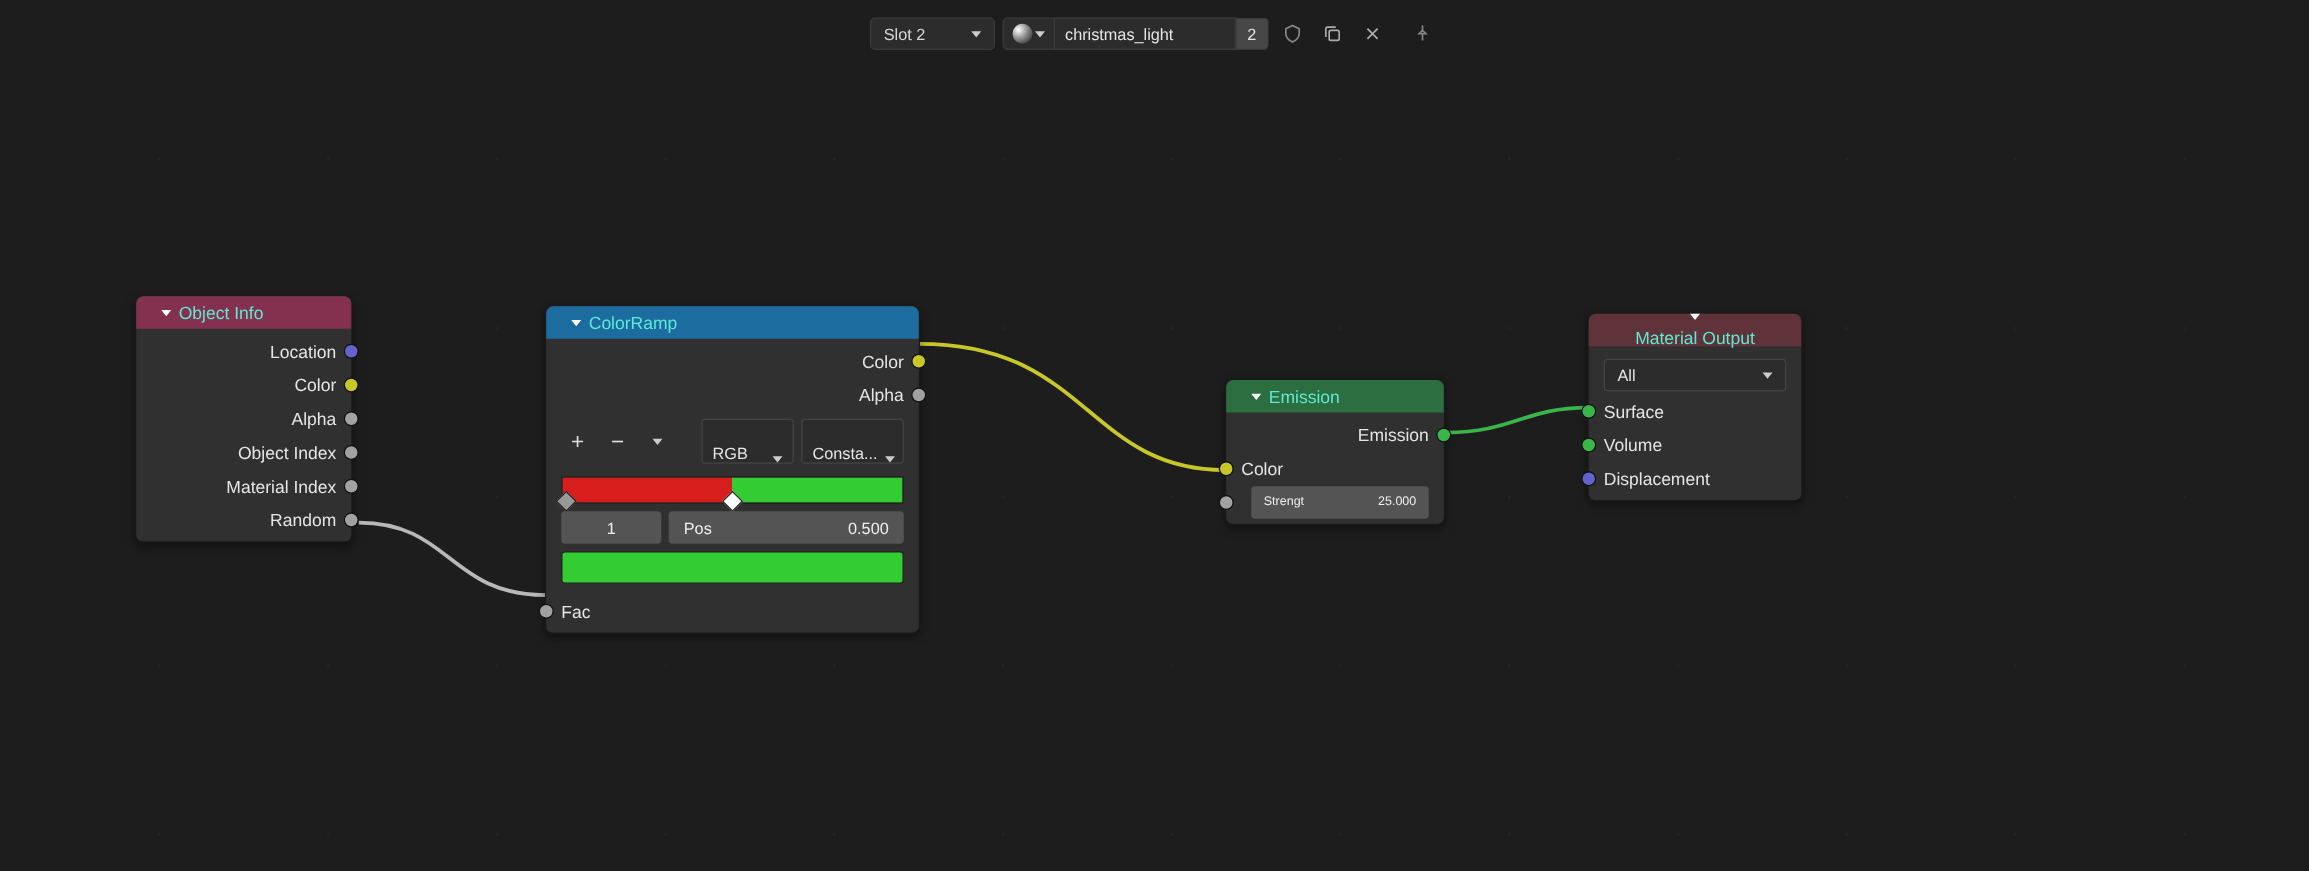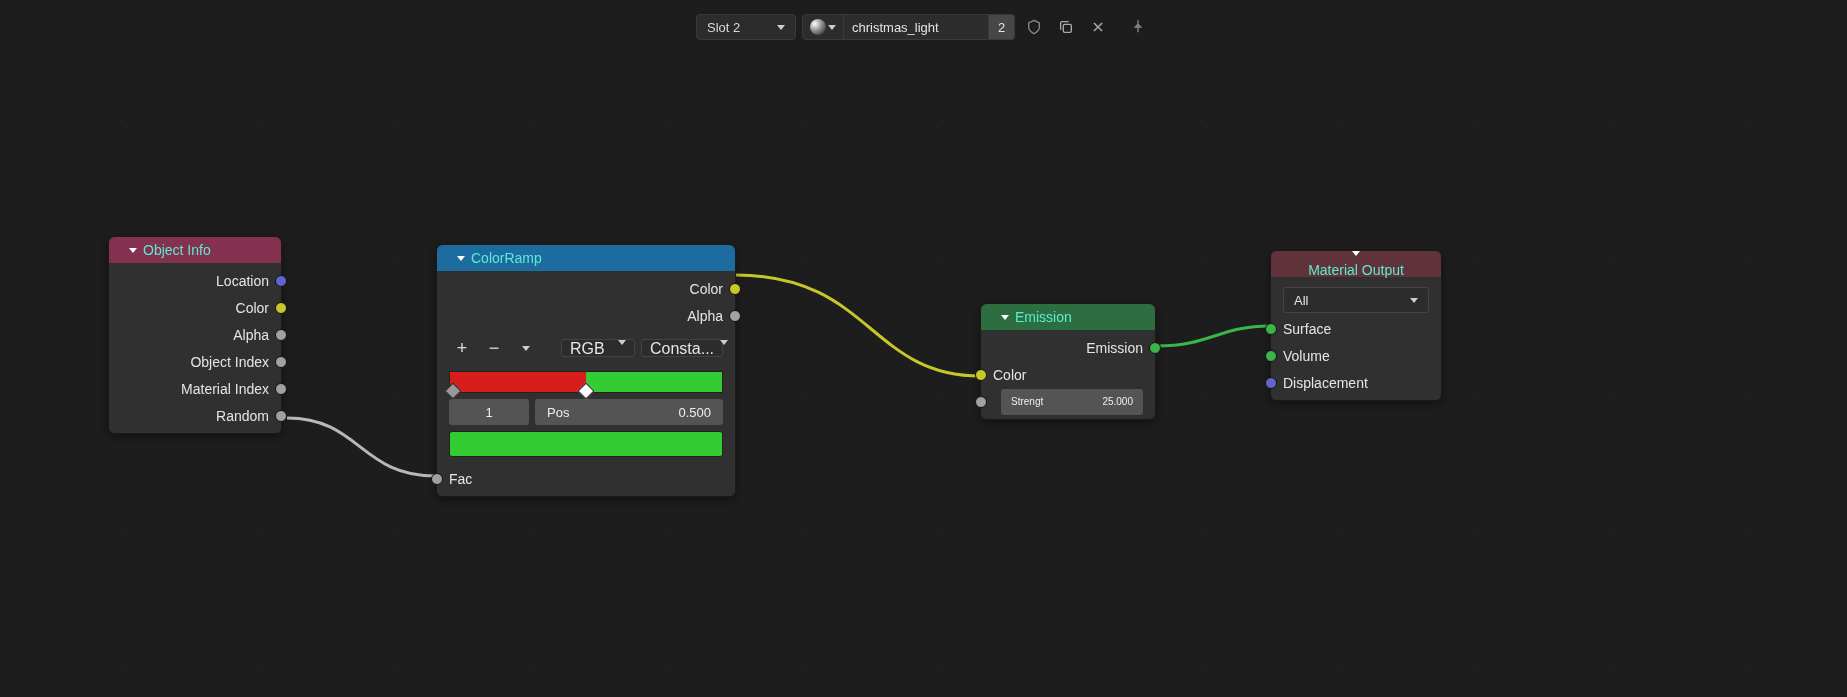--- a/index.html
+++ b/index.html
@@ -162,22 +162,22 @@
     display:flex; align-items:center; gap: 6px; padding: 6px 12px;
   }
   .icon-btn {
     width: 26px; height: 26px;
     display:flex;align-items:center;justify-content:center;
     color:#ddd; font-size: 18px;
     border-radius: 3px;
   }
   .drop-btn {
     background:#2c2c2c;border:1px solid #444;border-radius:3px;
-    height:18px;display:flex;align-items:flex-start;padding:0 8px;gap:6px;
-    font-size:16px;color:#e5e5e5;
+    height:36px;display:flex;align-items:flex-end;padding:0 8px;gap:6px;
+    font-size:13px;color:#e5e5e5;
   }
   .cr-ramp {
     margin: 4px 12px;
     height: 22px;
     background: linear-gradient(to right, #d81d1d 0%, #d81d1d 50%, #33cc33 50%, #33cc33 100%);
     border: 1px solid #222;
     position: relative;
   }
   .cr-stop {
     position: absolute;

